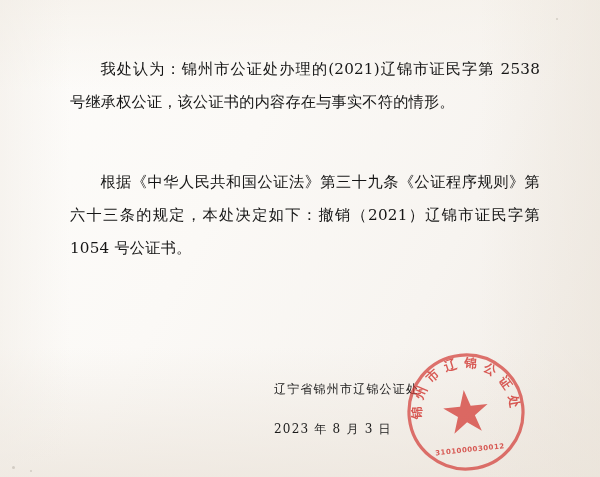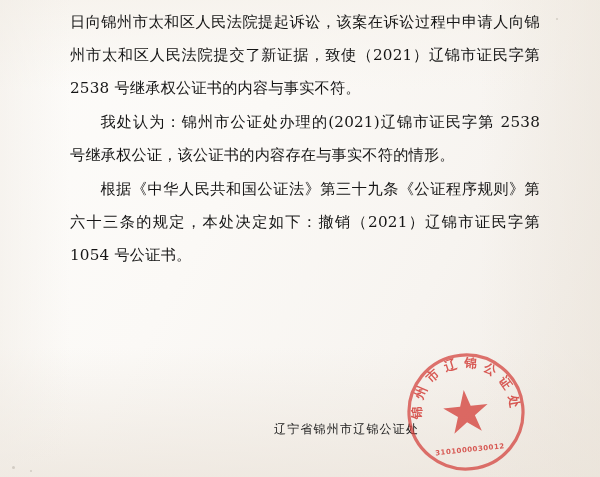--- a/index.html
+++ b/index.html
@@ -59,20 +59,21 @@
     letter-spacing: 0.2px;
     text-align: justify;
   }
 
   .para {
     margin: 0 0 1px 0;
     text-indent: 0;
   }
   .para.indent {
     text-indent: 2em;
+    margin-top: 47px;
   }
 
   
   .sign-block {
     position: absolute;
     right: 36px;
     bottom: 28px;
     width: 290px;
     text-align: left;
     color: #1b1b1b;
@@ -128,27 +129,27 @@
 <body>
 
 <div id="page">
 
   <div class="paper-shade-top"></div>
   <div class="paper-shade-bottom"></div>
   <div class="paper-shade-right"></div>
   <div class="paper-shade-left"></div>
 
   <div class="body-text">
-    <p class="para">日向锦州市太和区人民法院提起诉讼，该案在诉讼过程中申请人向锦州市太和区人民法院提交了新证据，致使（2021）辽锦市证民字第 2538 号继承权公证书的内容与事实不符。</p>
     <p class="para indent">我处认为：锦州市公证处办理的(2021)辽锦市证民字第 2538 号继承权公证，该公证书的内容存在与事实不符的情形。</p>
     <p class="para indent">根据《中华人民共和国公证法》第三十九条《公证程序规则》第六十三条的规定，本处决定如下：撤销（2021）辽锦市证民字第 1054 号公证书。</p>
   </div>
 
   <div class="sign-block">
     <div class="sign-org">辽宁省锦州市辽锦公证处</div>
+    <div class="sign-date">2023 年 8 月 3 日</div>
   </div>
 
   <div class="seal">
     <svg width="124" height="124" viewBox="0 0 124 124" xmlns="http://www.w3.org/2000/svg">
       <defs>
         <path id="arcpath" d="M 17,62 A 45,45 0 0 1 107,62"></path>
       </defs>
       <circle cx="62" cy="62" r="57" fill="none" stroke="#d1342f" stroke-width="3.2" opacity="0.85"></circle>
       <text class="seal-arc-text" text-anchor="middle">
         <textPath href="#arcpath" startOffset="50%">锦 州 市 辽 锦 公 证 处</textPath>

